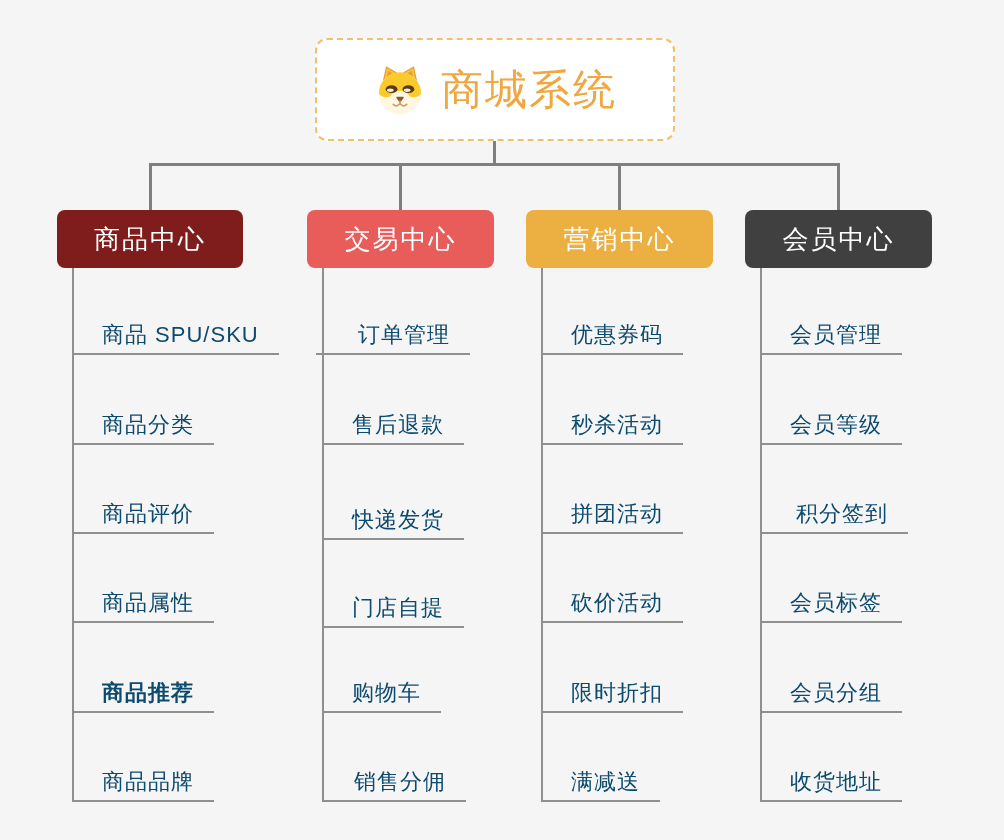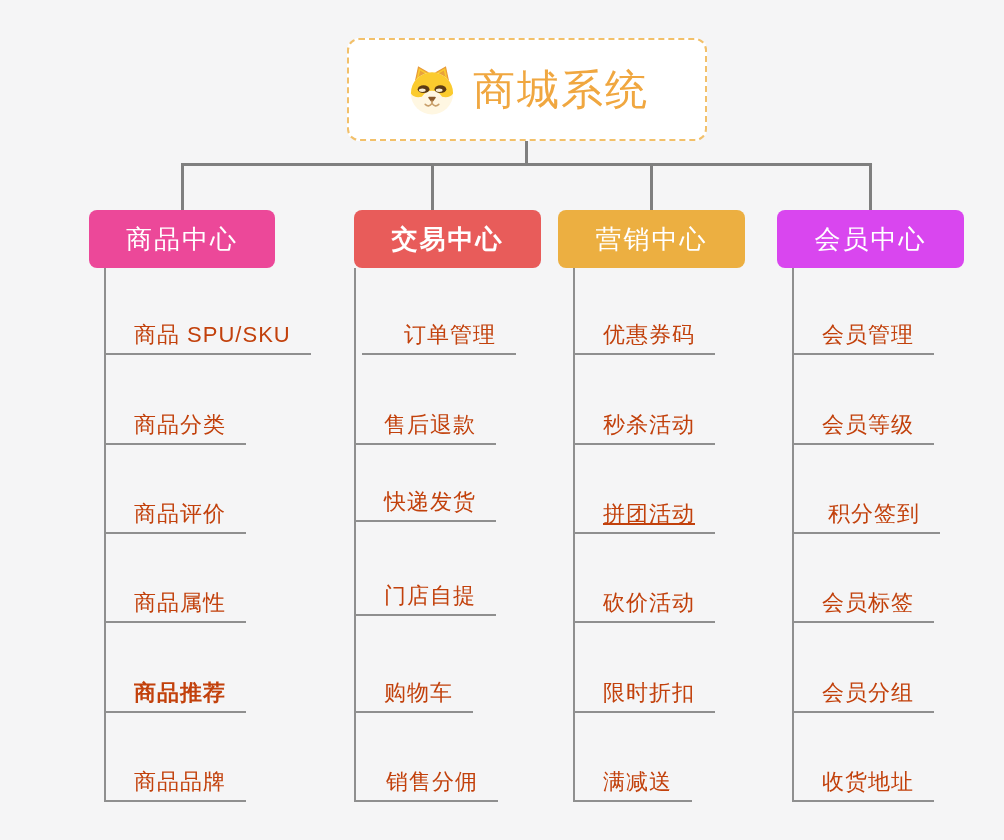--- a/index.html
+++ b/index.html
@@ -2,21 +2,21 @@
 <html><head>
 <meta charset="utf-8">
 <style>
   html,body{margin:0;padding:0;}
   body{
     width:1004px;height:840px;
     background:#f5f5f6;
     font-family:"Liberation Sans","DejaVu Sans",sans-serif;
     overflow:hidden;
   }
-  #canvas{position:relative;width:816px;height:840px;margin-left:32px;}
+  #canvas{position:relative;width:816px;height:840px;}
 
   
   .root-node{
     position:absolute;left:315px;top:38px;width:360px;height:103px;
     background:#ffffff;border:2px dashed #f2c06a;border-radius:12px;
     box-sizing:border-box;
     display:flex;align-items:center;justify-content:center;gap:14px;
   }
   .root-title{
     font-size:42px;letter-spacing:2px;color:#f0a740;
@@ -40,21 +40,21 @@
 
   
   .tree-line{position:absolute;top:268px;width:2px;height:532px;background:#8f8f8f;}
 
   
   .leaf{
     position:absolute;height:40px;box-sizing:border-box;
     display:flex;align-items:flex-end;
     padding:0 20px 7px 30px;
     border-bottom:2px solid #8f8f8f;
-    font-size:22px;color:#c2410c;letter-spacing:1px;white-space:nowrap;
+    font-size:22px;color:#0c4a6e;letter-spacing:1px;white-space:nowrap;
     line-height:1;
   }
 </style>
 </head>
 <body>
 
 <div id="canvas">
 
   <div class="root-node">
     <svg class="root-icon" viewBox="0 0 64 64" aria-hidden="true">
@@ -75,48 +75,48 @@
       <path d="M28.5 41 h7 l-3.5 4.5 z" fill="#8A5A2B" stroke="#8A5A2B" stroke-linejoin="round" stroke-width="2"></path>
       <path d="M32 45 v3 M24 49 q4 4 8 -1 q4 5 8 1" fill="none" stroke="#C9A06B" stroke-width="2" stroke-linecap="round"></path>
     </svg>
     <span class="root-title">商城系统</span>
   </div>
 
   <div class="conn stub"></div>
   <div class="conn rail"></div>
 
 <div class="conn drop" style="left: 148.5px;"></div>
-    <div class="branch-header" style="left: 57px; width: 186px; background: #ec4899;">商品中心</div>
+    <div class="branch-header" style="left: 57px; width: 186px; background: #7f1d1d;">商品中心</div>
     <div class="tree-line" style="left: 72px;"></div>
     <div class="leaf" style="left: 72px; top: 315px;">商品 SPU/SKU</div>
     <div class="leaf" style="left: 72px; top: 405px;">商品分类</div>
     <div class="leaf" style="left: 72px; top: 494px;">商品评价</div>
     <div class="leaf" style="left: 72px; top: 583px;">商品属性</div>
     <div class="leaf" style="left: 72px; top: 673px; font-weight: bold;">商品推荐</div>
     <div class="leaf" style="left: 72px; top: 762px;">商品品牌</div>
     <div class="conn drop" style="left: 399px;"></div>
-    <div class="branch-header" style="left: 322px; width: 187px; background: rgb(232, 92, 90); font-weight: bold;">交易中心</div>
+    <div class="branch-header" style="left: 307px; width: 187px; background: rgb(232, 92, 90);">交易中心</div>
     <div class="tree-line" style="left: 322px;"></div>
-    <div class="leaf" style="left: 330px; top: 315px; padding-left: 42px;">订单管理</div>
+    <div class="leaf" style="left: 316px; top: 315px; padding-left: 42px;">订单管理</div>
     <div class="leaf" style="left: 322px; top: 405px;">售后退款</div>
-    <div class="leaf" style="left: 322px; top: 482px;">快递发货</div>
-    <div class="leaf" style="left: 322px; top: 576px; text-align: right;">门店自提</div>
+    <div class="leaf" style="left: 322px; top: 500px;">快递发货</div>
+    <div class="leaf" style="left: 322px; top: 588px; text-align: right;">门店自提</div>
     <div class="leaf" style="left: 322px; top: 673px;">购物车</div>
     <div class="leaf" style="left: 322px; top: 762px; padding-left: 32px;">销售分佣</div>
     <div class="conn drop" style="left: 618px;"></div>
     <div class="branch-header" style="left: 526px; width: 187px; background: rgb(236, 175, 65);">营销中心</div>
     <div class="tree-line" style="left: 541px;"></div>
     <div class="leaf" style="left: 541px; top: 315px;">优惠券码</div>
     <div class="leaf" style="left: 541px; top: 405px;">秒杀活动</div>
-    <div class="leaf" style="left: 541px; top: 494px; text-decoration: underline;">拼团活动</div>
+    <div class="leaf" style="left: 541px; top: 494px;">拼团活动</div>
     <div class="leaf" style="left: 541px; top: 673px;">限时折扣</div>
     <div class="leaf" style="left: 541px; top: 583px;">砍价活动</div>
     <div class="leaf" style="left: 541px; top: 762px;">满减送</div>
     <div class="conn drop" style="left: 837px;"></div>
-    <div class="branch-header" style="left: 745px; width: 187px; background: #d946ef;">会员中心</div>
+    <div class="branch-header" style="left: 745px; width: 187px; background: #404040;">会员中心</div>
     <div class="tree-line" style="left: 760px;"></div>
     <div class="leaf" style="left: 760px; top: 405px;">会员等级</div>
     <div class="leaf" style="left: 760px; top: 315px;">会员管理</div>
     <div class="leaf" style="left: 760px; top: 494px; padding-left: 36px;">积分签到</div>
     <div class="leaf" style="left: 760px; top: 583px;">会员标签</div>
     <div class="leaf" style="left: 760px; top: 673px;">会员分组</div>
     <div class="leaf" style="left: 760px; top: 762px;">收货地址</div>
   </div>
 
 </body></html>

